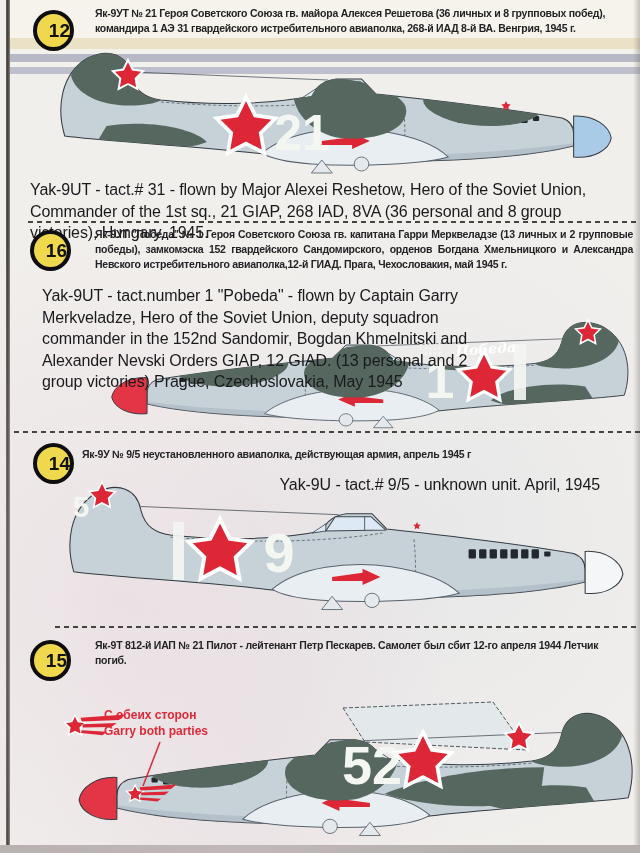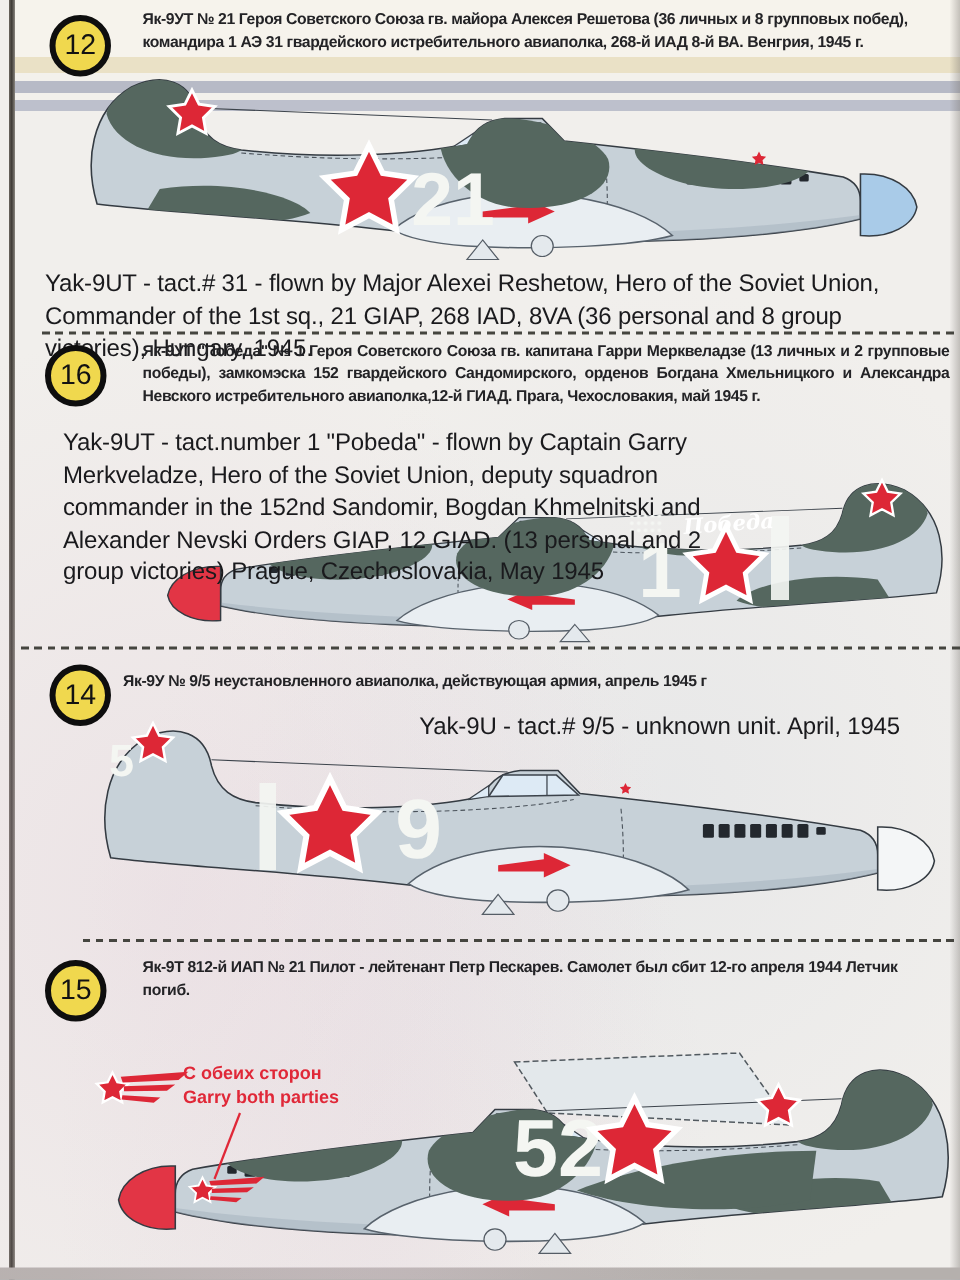--- a/index.html
+++ b/index.html
@@ -18,22 +18,22 @@
   .edge-right { position:absolute; right:0; top:0; width:7px; height:100%;
     background:linear-gradient(270deg, rgba(120,115,110,.4), rgba(120,115,110,0)); }
   .bottom-strip { position:absolute; left:0; right:0; bottom:0; height:8px; background:#b5b0ad; }
   .mottle { position:absolute; inset:0; pointer-events:none;
     background:
       radial-gradient(ellipse at 18% 70%, rgba(224,198,214,.30), transparent 45%),
       radial-gradient(ellipse at 70% 62%, rgba(208,214,224,.28), transparent 45%),
       radial-gradient(ellipse at 40% 92%, rgba(222,203,216,.25), transparent 40%); }
 
   .badge { position:absolute; width:33px; height:33px; border:4px solid #0e0e0e; border-radius:50%;
-    background:#f0d84e; display:flex; align-items:center; justify-content:center;
-    font-size:19px; font-weight:normal; color:#121212; z-index:5; }
+    background:#f0d84e; display:flex; align-items:center; justify-content:flex-end;
+    font-size:19px; font-weight:bold; color:#121212; z-index:5; }
   .ru { position:absolute; font-weight:700; font-size:10.5px; letter-spacing:-0.25px;
     line-height:1.42; color:#232326; z-index:4; }
   .en { position:absolute; font-weight:400; font-size:16px; letter-spacing:-0.1px;
     line-height:1.35; color:#1a1a1d; z-index:4; }
   .annot { position:absolute; color:#e02838; font-weight:700; font-size:12px; line-height:1.3; z-index:6; }
   .divider { position:absolute; height:2px; right:0; z-index:3;
     background:repeating-linear-gradient(90deg,#45453f 0 5px, transparent 5px 9px); }
   .plane { position:absolute; z-index:2; }
 
   .star-outlined { fill:#dd2736; stroke:#ffffff; stroke-width:0.12; }
@@ -170,21 +170,21 @@
     </g>
   </svg>
 
   <div class="divider" style="left:55px; top:626px"></div>
 
   <div class="badge" style="left:30px; top:640px">
     <span>15</span>
   </div>
   <div class="ru" style="left:95px; top:638px; width:535px">Як-9Т 812-й ИАП № 21 Пилот - лейтенант Петр Пескарев. Самолет был сбит 12-го апреля 1944 Летчик погиб.</div>
 
-  <div class="annot" style="left:122px; top:708px">
+  <div class="annot" style="left:104px; top:708px">
     <div>С обеих сторон</div>
     <div>Garry both parties</div>
   </div>
 
   <svg class="plane" style="left:25px; top:698px" width="615" height="152" viewBox="0 0 615 152">
     <path d="M318,10 L468,4 L502,52 L340,44 Z" fill="#e3e8eb" stroke="#51595f" stroke-width="1" stroke-dasharray="4,2"></path>
     <g transform="translate(620,8) scale(-1.05,1.02)" color="#e23545">
       <use href="#af-base"></use>
         <use href="#af-camo"></use>
       <path d="M96,60 C150,60 210,70 248,86 C208,100 146,102 100,92 Z" fill="#55675f" clip-path="url(#fusclip)"></path>

